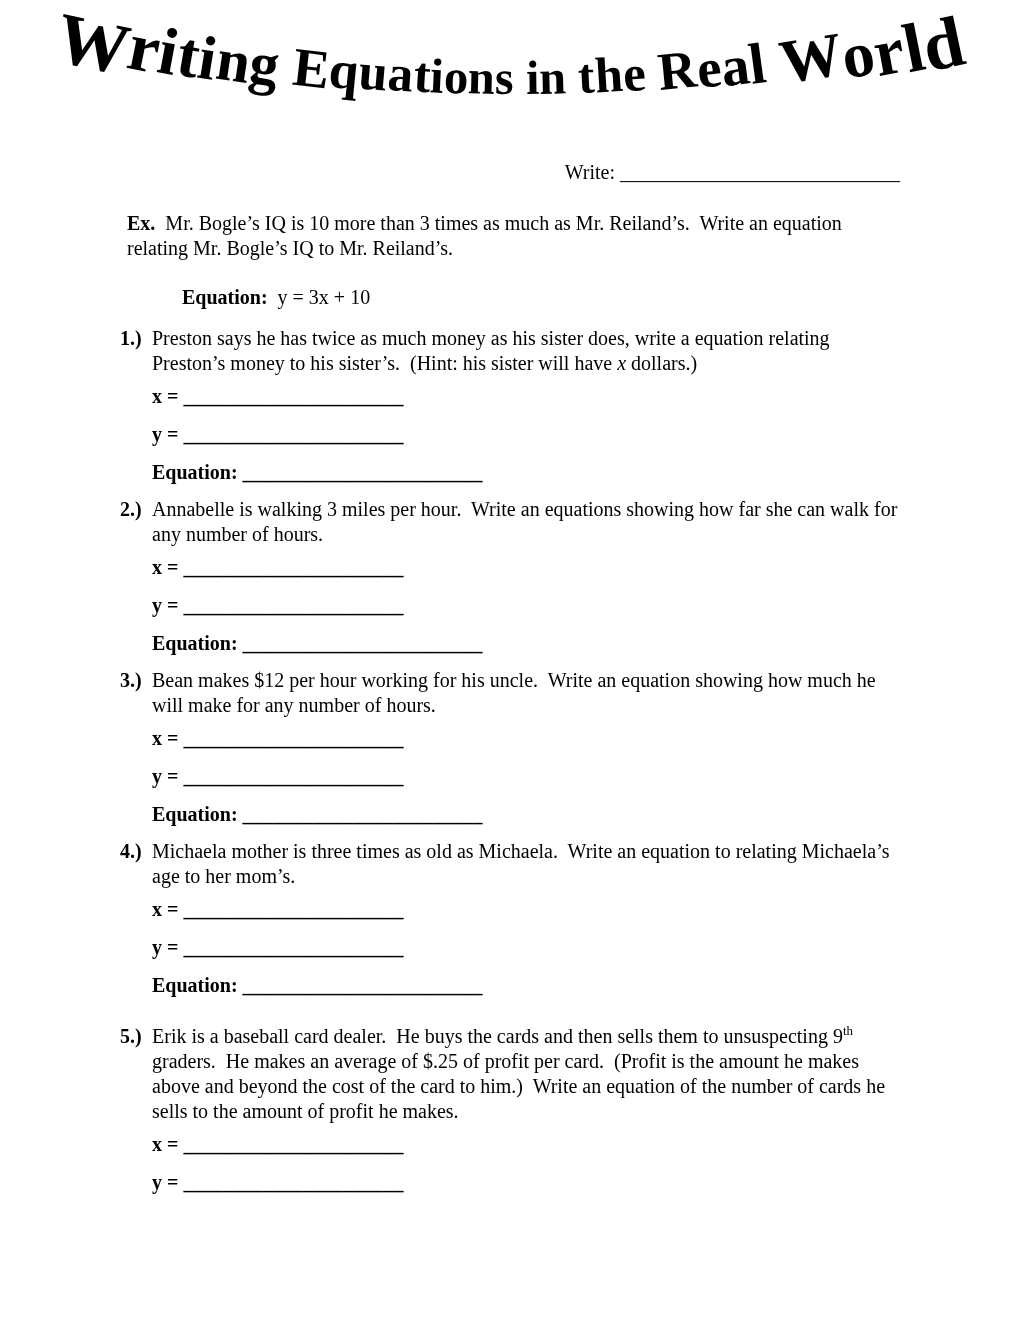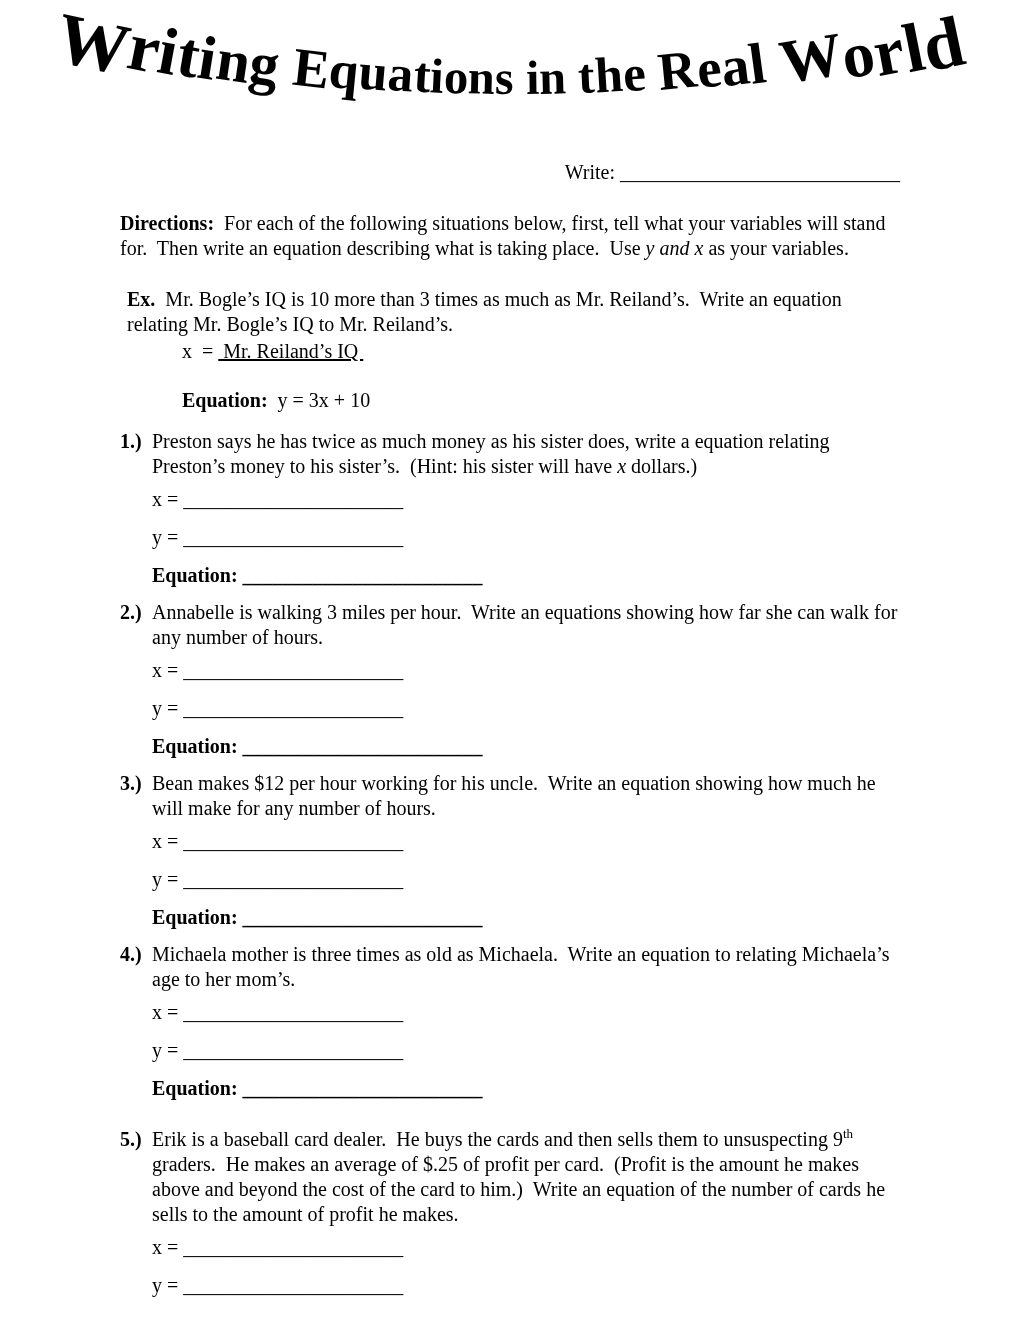--- a/index.html
+++ b/index.html
@@ -18,44 +18,42 @@
   .ex-vars { margin-left:62px; margin-top:2px; }
   .ex-vars div { white-space:pre-wrap; }
   .u { text-decoration:underline; }
   .ex-eq { margin-left:62px; margin-top:24px; margin-bottom:16px; white-space:pre-wrap; }
   .problem { margin-bottom:12px; }
   .problem.extra-gap { margin-top:26px; }
   .prob-row { display:flex; }
   .prob-num { width:32px; flex:none; font-weight:bold; }
   .prob-body { flex:1; white-space:pre-wrap;font-family:Liberation Serif, serif; }
   .fields { margin-left:32px; }
-  .field { margin-top:8px; white-space:pre-wrap; }
+  .field { margin-top:8px; white-space:pre-wrap;font-weight:bold; }
   .field.y-line { margin-top:13px; }
   .field.eq-line { margin-top:13px; font-weight:bold; }
   sup { font-size:0.65em; vertical-align:super; line-height:0; }
   b { font-weight:bold; }
   i { font-style:italic; }
 </style>
 </head>
 <body>
 
 <div class="page">
 
   <div class="title-arch"><span style="font-size: 72px; transform: translateY(0px) rotate(12deg);">W</span><span style="font-size: 69.2595px; transform: translateY(3px) rotate(11.3deg);">r</span><span style="font-size: 66.6851px; transform: translateY(5.8px) rotate(10.6deg);">i</span><span style="font-size: 64.2768px; transform: translateY(8.4px) rotate(9.9deg);">t</span><span style="font-size: 62.0346px; transform: translateY(10.8px) rotate(9.2deg);">i</span><span style="font-size: 59.9585px; transform: translateY(13px) rotate(8.5deg);">n</span><span style="font-size: 58.0484px; transform: translateY(15.1px) rotate(7.8deg);">g</span><span style="font-size: 56.3045px; transform: translateY(17px) rotate(7.1deg);"> </span><span style="font-size: 54.7266px; transform: translateY(18.7px) rotate(6.4deg);">E</span><span style="font-size: 53.3149px; transform: translateY(20.2px) rotate(5.6deg);">q</span><span style="font-size: 52.0692px; transform: translateY(21.6px) rotate(4.9deg);">u</span><span style="font-size: 50.9896px; transform: translateY(22.8px) rotate(4.2deg);">a</span><span style="font-size: 50.0761px; transform: translateY(23.8px) rotate(3.5deg);">t</span><span style="font-size: 49.3287px; transform: translateY(24.6px) rotate(2.8deg);">i</span><span style="font-size: 48.7474px; transform: translateY(25.2px) rotate(2.1deg);">o</span><span style="font-size: 48.3322px; transform: translateY(25.6px) rotate(1.4deg);">n</span><span style="font-size: 48.083px; transform: translateY(25.9px) rotate(0.7deg);">s</span><span style="font-size: 48px; transform: translateY(26px) rotate(0deg);"> </span><span style="font-size: 48.083px; transform: translateY(25.9px) rotate(-0.7deg);">i</span><span style="font-size: 48.3322px; transform: translateY(25.6px) rotate(-1.4deg);">n</span><span style="font-size: 48.7474px; transform: translateY(25.2px) rotate(-2.1deg);"> </span><span style="font-size: 49.3287px; transform: translateY(24.6px) rotate(-2.8deg);">t</span><span style="font-size: 50.0761px; transform: translateY(23.8px) rotate(-3.5deg);">h</span><span style="font-size: 50.9896px; transform: translateY(22.8px) rotate(-4.2deg);">e</span><span style="font-size: 52.0692px; transform: translateY(21.6px) rotate(-4.9deg);"> </span><span style="font-size: 53.3149px; transform: translateY(20.2px) rotate(-5.6deg);">R</span><span style="font-size: 54.7266px; transform: translateY(18.7px) rotate(-6.4deg);">e</span><span style="font-size: 56.3045px; transform: translateY(17px) rotate(-7.1deg);">a</span><span style="font-size: 58.0484px; transform: translateY(15.1px) rotate(-7.8deg);">l</span><span style="font-size: 59.9585px; transform: translateY(13px) rotate(-8.5deg);"> </span><span style="font-size: 62.0346px; transform: translateY(10.8px) rotate(-9.2deg);">W</span><span style="font-size: 64.2768px; transform: translateY(8.4px) rotate(-9.9deg);">o</span><span style="font-size: 66.6851px; transform: translateY(5.8px) rotate(-10.6deg);">r</span><span style="font-size: 69.2595px; transform: translateY(3px) rotate(-11.3deg);">l</span><span style="font-size: 72px; transform: translateY(0px) rotate(-12deg);">d</span></div>
 
   <div class="content">
 
     <div class="name-line"><span>Write: </span><span>____________________________</span></div>
 
-    <p class="directions"><b>Directions:</b><span>  For each of the following situations below, first, tell what your variables will stand for.  Then write an equation describing what is taking place.  Use </span><i>y and x</i><span> as your variables.</span></p>
 
     <div class="example">
       <p class="ex-text"><b>Ex.</b><span>  Mr. Bogle’s IQ is 10 more than 3 times as much as Mr. Reiland’s.  Write an equation relating Mr. Bogle’s IQ to Mr. Reiland’s.</span></p>
       <div class="ex-vars">
-        <div><span>x  = </span><span class="u"> Mr. Reiland’s IQ </span></div>
       </div>
       <p class="ex-eq"><b>Equation:</b><span>  y = 3x + 10</span></p>
     </div>
 
     <div class="problem">
       <div class="prob-row">
           <div class="prob-num">1.)</div>
           <div class="prob-body"><span>Preston says he has twice as much money as his sister does, write a equation relating Preston’s money to his sister’s.  (Hint: his sister will have </span><i>x</i><sup></sup><span> dollars.)</span></div>
         </div>
       <div class="fields">

